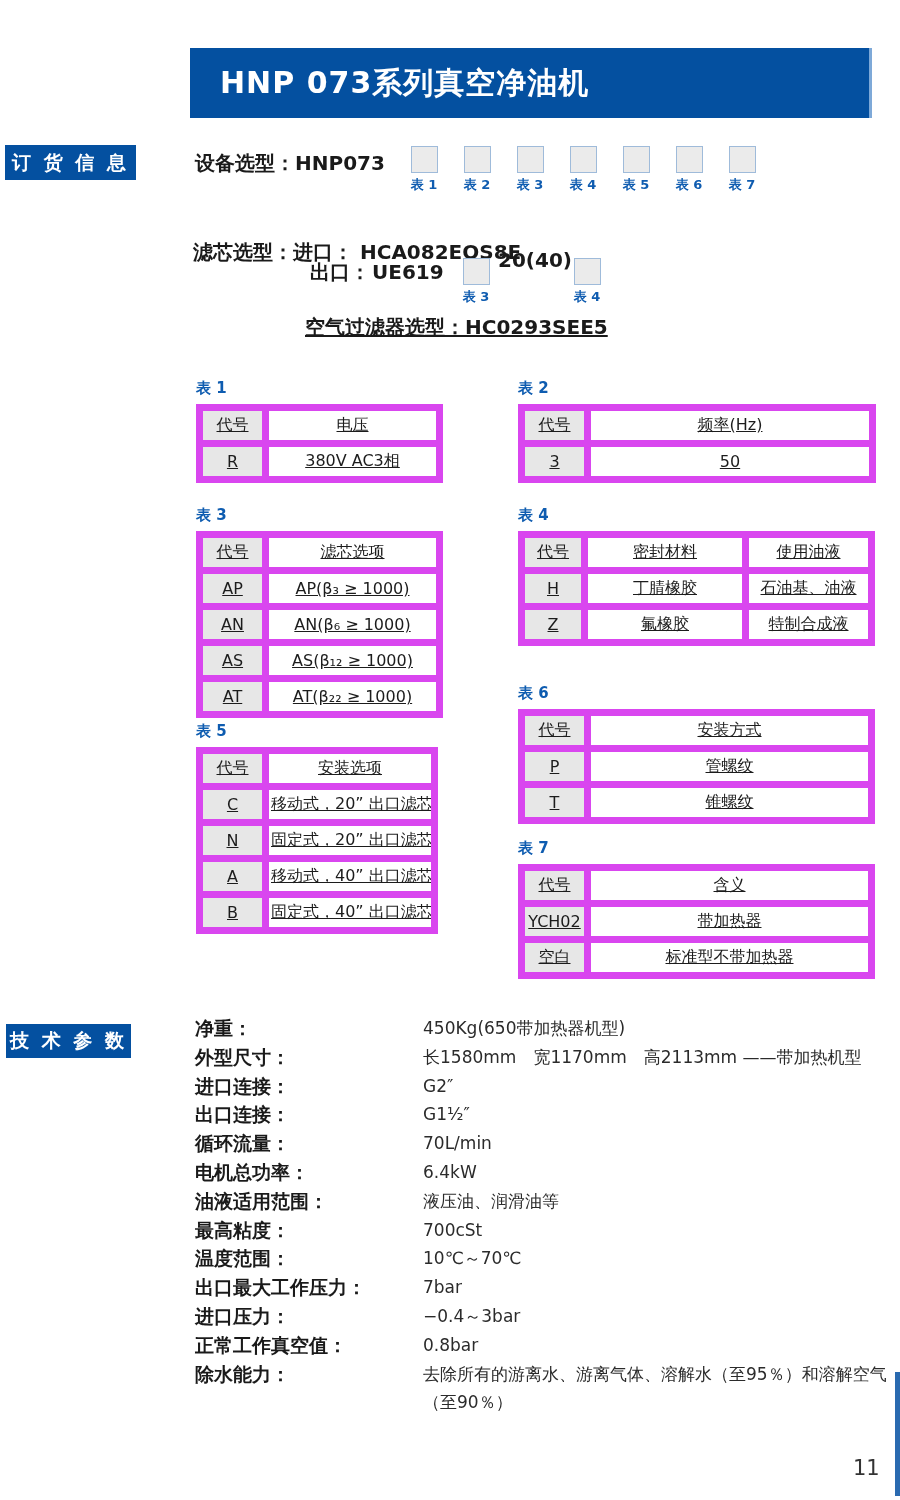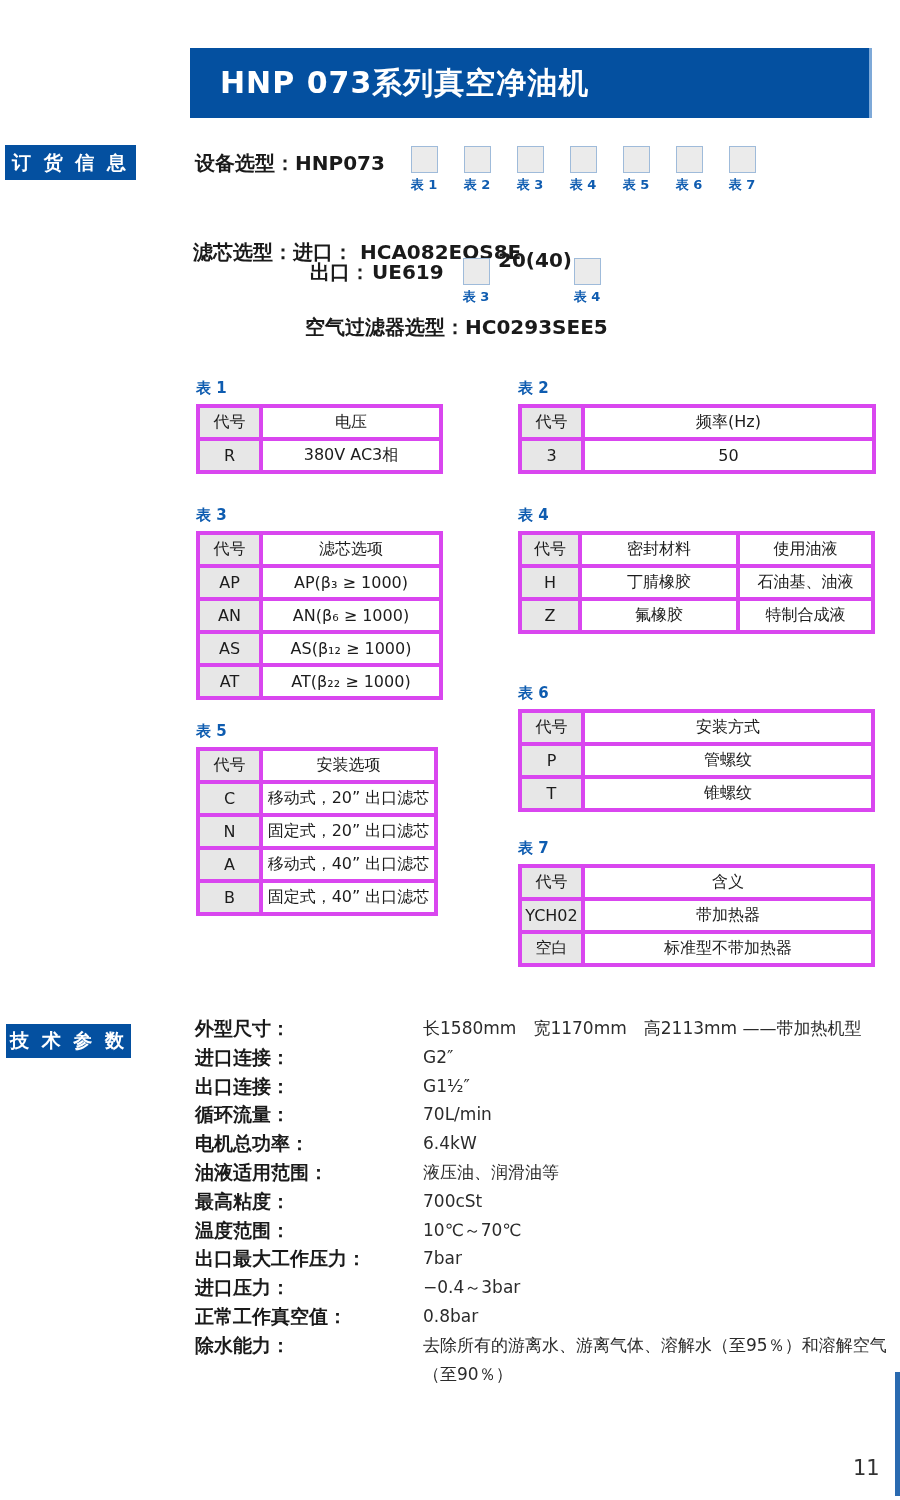--- a/index.html
+++ b/index.html
@@ -24,36 +24,36 @@
   }
   #ordering-label{left:5px;top:145px;width:131px;height:35px;}
   #tech-label{left:6px;top:1024px;width:125px;height:34px;}
   
   .order-line{position:absolute;font-size:20px;font-weight:bold;color:#1a1a1a;white-space:nowrap;}
   #device-line{left:195px;top:150px;}
   #inlet-line{left:193px;top:239px;}
   #outlet-label{left:310px;top:259px;}
   #outlet-value{left:372px;top:260px;}
   #outlet-size{left:498px;top:248px;}
-  #airfilter-line{left:305px;top:314px;}
+  #airfilter-line{left:305px;top:314px;text-decoration:underline;}
   
   .cb-row{position:absolute;left:410px;top:146px;display:flex;gap:25px;}
   .cb-unit{display:flex;flex-direction:column;align-items:center;width:28px;}
   .cb{width:25px;height:25px;background:#ebebeb;border:1px solid #9fbbda;}
   .cb-lbl{margin-top:3px;font-size:13px;font-weight:bold;color:#0f5cb0;white-space:nowrap;}
   .cb-unit-abs{position:absolute;display:flex;flex-direction:column;align-items:center;width:28px;}
   #outlet-box1{left:462px;top:258px;}
   #outlet-box2{left:573px;top:258px;}
   
   .tblbox{position:absolute;}
   .tbl-caption{font-size:15px;font-weight:bold;color:#0e5cb0;margin-bottom:6px;white-space:nowrap;}
   .dtable table{border-collapse:collapse;table-layout:fixed;width:100%;border:2px solid #4d80b8;}
   .dtable td{
-    border:4px solid #d946ef;height:29px;text-align:center;
-    font-size:16px;color:#1c1c1c;background:#ffffff;padding:0 2px;white-space:nowrap;overflow:hidden;
+    border:7px solid #d946ef;height:29px;text-align:center;
+    font-size:16px;color:#1c1c1c;background:#ffffff;padding:0 2px;white-space:nowrap;overflow:hidden;text-decoration:underline;
   }
   .dtable td:first-child{background:#e7e7e7;width:55px;font-weight:500;}
   #t1{left:196px;top:379px;width:247px;}
   #t2{left:518px;top:379px;width:358px;}
   #t3{left:196px;top:506px;width:247px;}
   #t4{left:518px;top:506px;width:357px;}
   #t5{left:196px;top:722px;width:242px;}
   #t6{left:518px;top:684px;width:357px;}
   #t7{left:518px;top:839px;width:357px;}
   #t4 td:first-child{width:52px;}
@@ -290,20 +290,24 @@
             </tr>
           </tbody>
         </table>
       </div>
   </div>
 
   <div class="section-label" id="tech-label">技 术 参 数</div>
 
   <div class="specs">
     <div class="spec-row">
+        <div class="spec-label">净重：</div>
+        <div class="spec-value">450Kg(650带加热器机型)</div>
+      </div>
+    <div class="spec-row">
         <div class="spec-label">外型尺寸：</div>
         <div class="spec-value">长1580mm　宽1170mm　高2113mm ——带加热机型</div>
       </div>
     <div class="spec-row">
         <div class="spec-label">进口连接：</div>
         <div class="spec-value">G2″</div>
       </div>
     <div class="spec-row">
         <div class="spec-label">出口连接：</div>
         <div class="spec-value">G1½″</div>

